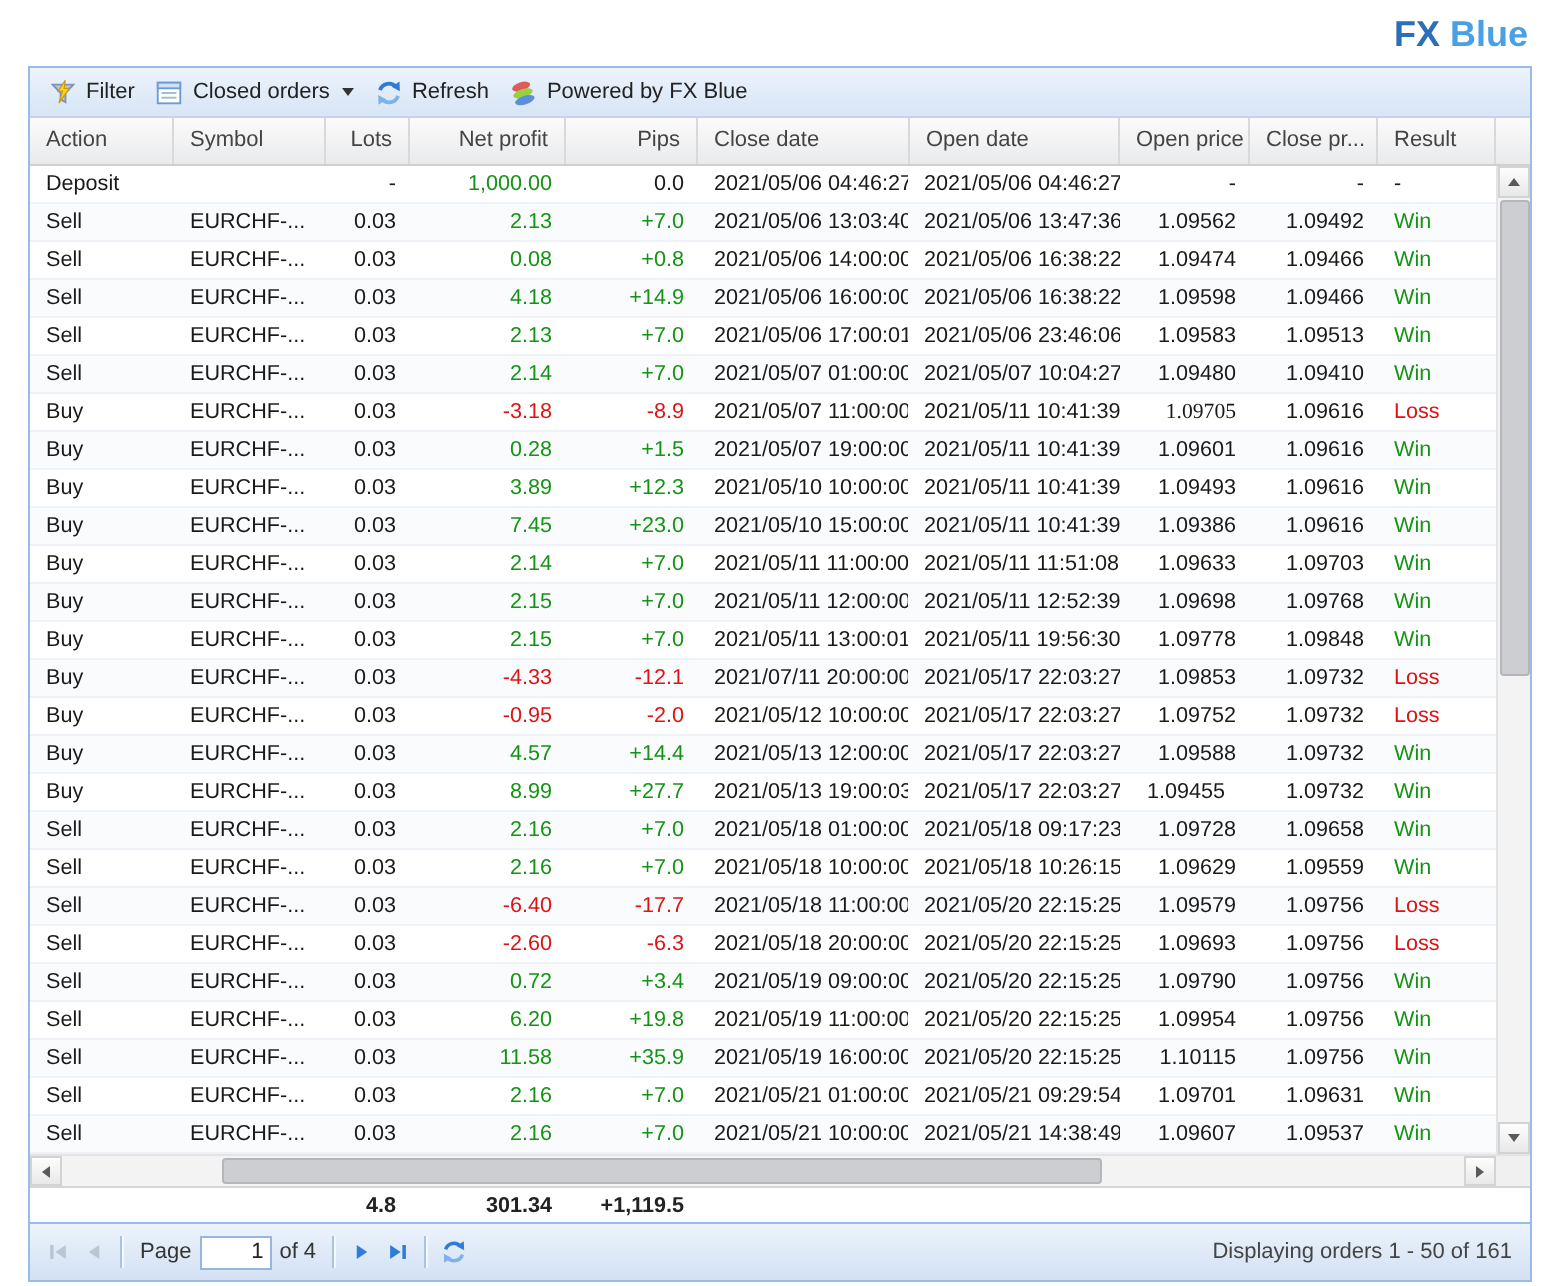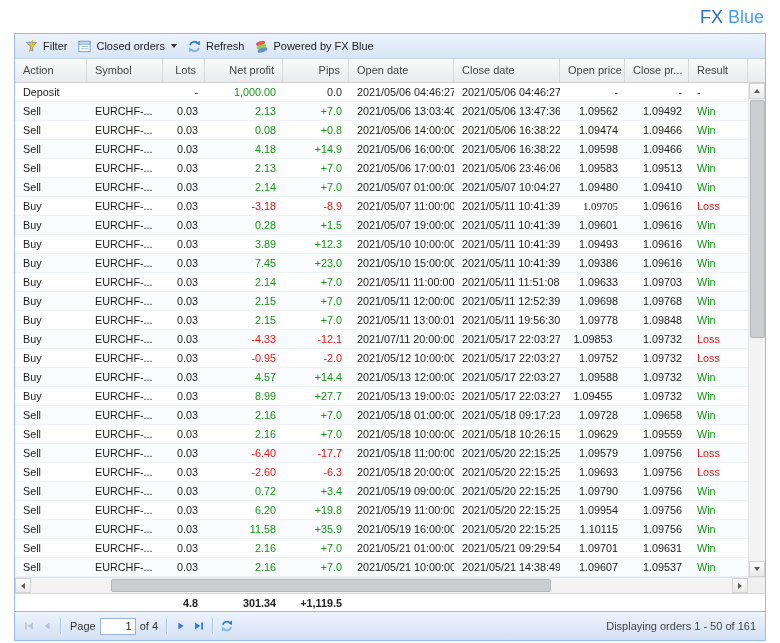--- a/index.html
+++ b/index.html
@@ -7,21 +7,21 @@
   .stage{position:absolute;inset:0;}
 
   
   .tabstrip{position:absolute;left:14px;right:14px;top:5px;height:28px;}
   .tabs{position:absolute;left:2px;bottom:0;display:flex;gap:3px;}
   .tab{height:22px;line-height:22px;padding:0 13px;font-size:11px;color:#15428b;
     background:linear-gradient(#eaf3fe,#cfe1f7);border:1px solid #8db2e3;
     border-bottom:none;border-radius:4px 4px 0 0;cursor:pointer;}
   .tab.active{background:#fff;font-weight:bold;height:24px;line-height:24px;
     position:relative;z-index:3;}
-  .logo{position:absolute;right:2px;top:2px;font-size:18px;font-weight:normal;letter-spacing:0;}
+  .logo{position:absolute;right:2px;top:2px;font-size:18px;font-weight:bold;letter-spacing:0;}
   .logo .fx{color:#2a6fb8;}
   .logo .blue{color:#4aa0e4;}
 
   
   .panel{position:absolute;left:14px;right:14px;top:33px;border:1px solid #99bbe8;
     background:#fff;}
 
   
   .toolbar{height:24px;background:linear-gradient(#ecf3fc,#d7e5f6);
     border-bottom:1px solid #c2d4ec;display:flex;align-items:center;padding:0 4px;
@@ -143,22 +143,22 @@
         <span>Powered by FX Blue</span>
       </div>
     </div>
 
     <div class="ghead" id="ghead">
         <div class="hcell a-left" style="width: 72px;">Action</div>
         <div class="hcell a-left" style="width: 76px;">Symbol</div>
         <div class="hcell a-right" style="width: 42px;">Lots</div>
         <div class="hcell a-right" style="width: 78px;">Net profit</div>
         <div class="hcell a-right" style="width: 66px;">Pips</div>
+        <div class="hcell a-left" style="width: 106px;">Close date</div>
         <div class="hcell a-left" style="width: 105px;">Open date</div>
-        <div class="hcell a-left" style="width: 106px;">Close date</div>
         <div class="hcell a-right" style="width: 65px;">Open price</div>
         <div class="hcell a-right" style="width: 64px;">Close pr...</div>
         <div class="hcell a-left" style="width: 59px;">Result</div>
         <div class="hcell hspacer"></div>
       </div>
 
     <div class="gbodywrap">
       <div class="gridrows" id="grows">
           <div class="grid-row">
             <div class="cell a-left" style="width: 72px;">Deposit</div>
@@ -317,21 +317,21 @@
             <div class="cell a-left pos" style="width: 59px;">Win</div>
           </div>
           <div class="grid-row alt">
             <div class="cell a-left" style="width: 72px;">Buy</div>
             <div class="cell a-left" style="width: 76px;">EURCHF-...</div>
             <div class="cell a-right" style="width: 42px;">0.03</div>
             <div class="cell a-right neg" style="width: 78px;">-4.33</div>
             <div class="cell a-right neg" style="width: 66px;">-12.1</div>
             <div class="cell a-left" style="width: 105px;">2021/07/11 20:00:00</div>
             <div class="cell a-left" style="width: 106px;">2021/05/17 22:03:27</div>
-            <div class="cell a-right" style="width: 65px; text-align: center;">1.09853</div>
+            <div class="cell a-right" style="width: 65px;">1.09853</div>
             <div class="cell a-right" style="width: 64px;">1.09732</div>
             <div class="cell a-left neg" style="width: 59px;">Loss</div>
           </div>
           <div class="grid-row">
             <div class="cell a-left" style="width: 72px;">Buy</div>
             <div class="cell a-left" style="width: 76px;">EURCHF-...</div>
             <div class="cell a-right" style="width: 42px;">0.03</div>
             <div class="cell a-right neg" style="width: 78px;">-0.95</div>
             <div class="cell a-right neg" style="width: 66px;">-2.0</div>
             <div class="cell a-left" style="width: 105px;">2021/05/12 10:00:00</div>

